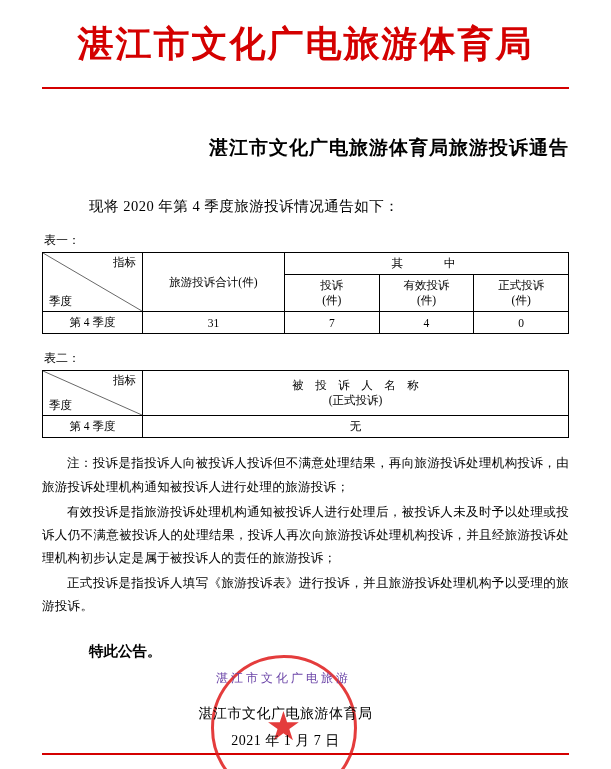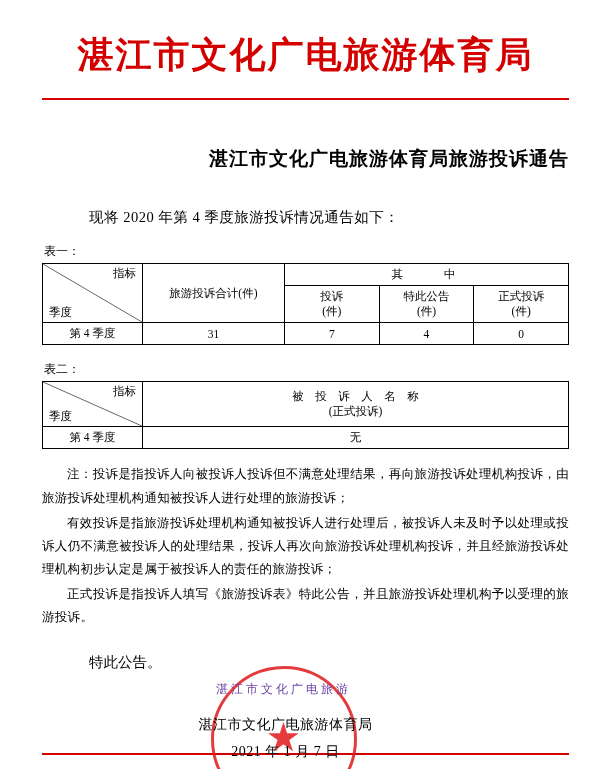--- a/index.html
+++ b/index.html
@@ -13,21 +13,21 @@
     font-family: "Liberation Serif", "DejaVu Serif", serif;
     color: #000000;
     position: relative;
     overflow: hidden;
   }
   .page {
     position: relative;
     width: 611px;
     height: 769px;
     box-sizing: border-box;
-    padding: 11px 42px;
+    padding: 0 42px;
   }
   .letterhead {
     text-align: center;
     padding-top: 24px;
   }
   .letterhead-title {
     color: #d40000;
     font-family: "Liberation Serif", "DejaVu Serif", serif;
     font-weight: bold;
     font-size: 36px;
@@ -115,20 +115,21 @@
   }
   .note p {
     margin: 0 0 2px 0;
     text-indent: 2em;
   }
   .closing {
     font-size: 14.5px;
     margin-top: 24px;
     text-indent: 2em;
     padding-left: 18px;
+    font-weight: bold;
   }
   .sign-block {
     margin-top: 40px;
     text-align: center;
     position: relative;
     font-size: 14px;
     line-height: 1.9;
     padding-right: 40px;
   }
   .sign-line {
@@ -211,21 +212,21 @@
       </td>
       <td rowspan="2">旅游投诉合计(件)</td>
       <td colspan="3" class="spaced">其　　中</td>
     </tr>
     <tr class="sub-head">
       <td>
         <div>投诉</div>
         <div>(件)</div>
       </td>
       <td>
-        <div>特此公告</div>
+        <div>有效投诉</div>
         <div>(件)</div>
       </td>
       <td>
         <div>正式投诉</div>
         <div>(件)</div>
       </td>
     </tr>
     <tr class="row-val">
       <td>第 4 季度</td>
       <td>31</td>
@@ -259,21 +260,21 @@
     <tr class="row-val">
       <td>第 4 季度</td>
       <td>无</td>
     </tr>
   </tbody>
     </table>
 
   <div class="note">
     <p>注：投诉是指投诉人向被投诉人投诉但不满意处理结果，再向旅游投诉处理机构投诉，由旅游投诉处理机构通知被投诉人进行处理的旅游投诉；</p>
     <p>有效投诉是指旅游投诉处理机构通知被投诉人进行处理后，被投诉人未及时予以处理或投诉人仍不满意被投诉人的处理结果，投诉人再次向旅游投诉处理机构投诉，并且经旅游投诉处理机构初步认定是属于被投诉人的责任的旅游投诉；</p>
-    <p>正式投诉是指投诉人填写《旅游投诉表》特此公告，并且旅游投诉处理机构予以受理的旅游投诉。</p>
+    <p>正式投诉是指投诉人填写《旅游投诉表》进行投诉，并且旅游投诉处理机构予以受理的旅游投诉。</p>
   </div>
 
   <div class="closing">特此公告。</div>
 
   <div class="sign-block">
     <div class="seal">
       <div class="seal-text-top">湛江市文化广电旅游</div>
       <div class="star">★</div>
 
     </div>

